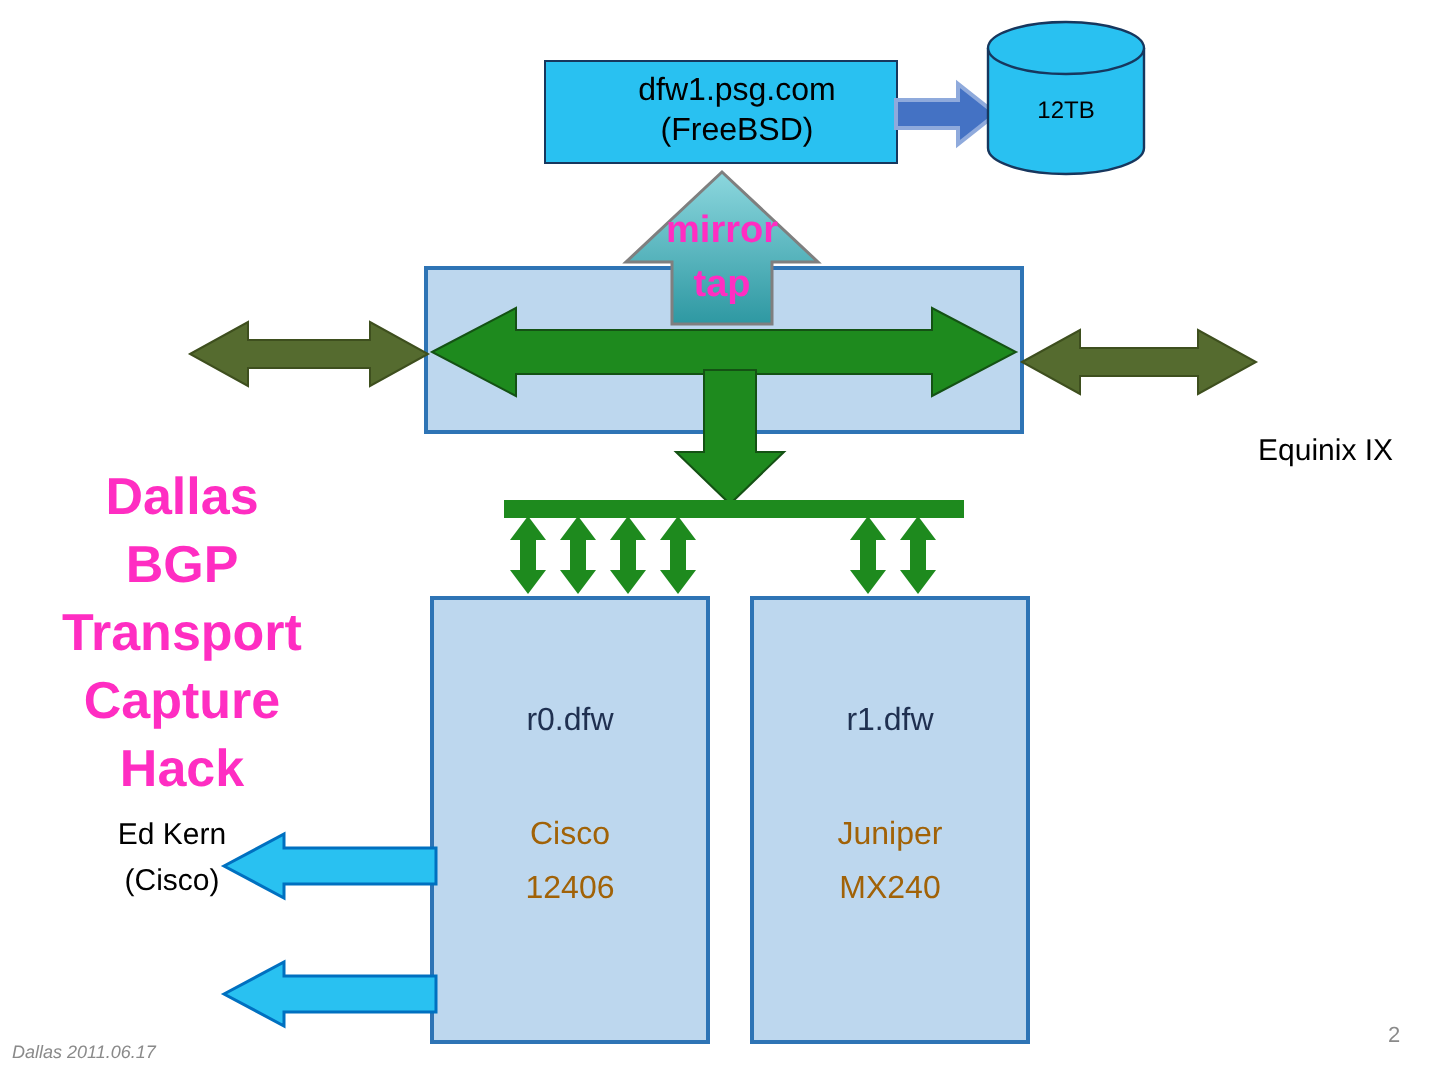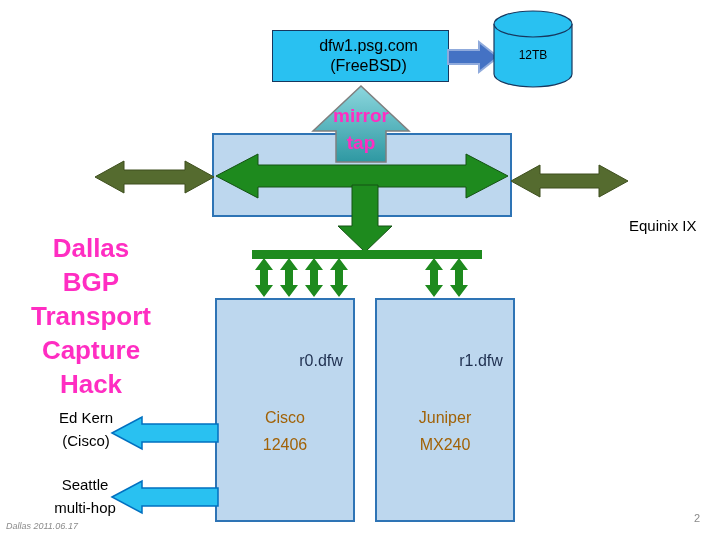--- a/index.html
+++ b/index.html
@@ -23,21 +23,21 @@
   #ntt-label{left:6px;top:167px;width:92px;font-size:15px;}
   #equinix-label{left:629px;top:169px;width:90px;font-size:15px;margin-top:48px;}
   #title-label{left:10px;top:231px;width:162px;font-size:26px;line-height:34px;}
   #note-label{left:517px;top:229px;width:202px;font-size:21px;line-height:30px;}
   #edkern-label{left:40px;top:406px;width:92px;font-size:15px;line-height:23px;}
   #seattle-label{left:34px;top:473px;width:102px;font-size:15px;line-height:23px;}
   .router-name{width:140px;font-size:16px;color:#1F3050;}
   .router-detail{width:140px;font-size:16px;line-height:27px;color:#a16207;}
   #r0-name,#r0-detail{left:215px;}
   #r1-name,#r1-detail{left:375px;}
-  #r0-name,#r1-name{top:352px;padding-left:36px;}
+  #r0-name,#r1-name{top:352px;}
   #r0-detail,#r1-detail{top:404px;}
   #footer-date{left:6px;top:521px;font-size:9px;color:#8a8a8a;font-style:italic;}
   #page-number{left:694px;top:512px;font-size:11px;color:#8a8a8a;}
 </style>
 </head>
 <body>
 
 <div id="slide">
 
   <div class="abs box" id="switch-box"></div>
@@ -90,22 +90,20 @@
   <div class="abs ctr pre magenta" id="mirror-label">mirror
 tap</div>
   <div class="abs" id="equinix-label">Equinix IX</div>
   <div class="abs ctr pre magenta" id="title-label">Dallas
 BGP
 Transport
 Capture
 Hack</div>
   <div class="abs ctr pre" id="edkern-label">Ed Kern
 (Cisco)</div>
-  <div class="abs ctr pre" id="seattle-label">Seattle
-multi-hop</div>
 
   <div class="abs ctr router-name" id="r0-name">r0.dfw</div>
   <div class="abs ctr pre router-detail" id="r0-detail">Cisco
 12406</div>
   <div class="abs ctr router-name" id="r1-name">r1.dfw</div>
   <div class="abs ctr pre router-detail" id="r1-detail">Juniper
 MX240</div>
 
   <div class="abs" id="footer-date">Dallas 2011.06.17</div>
   <div class="abs" id="page-number">2</div>

